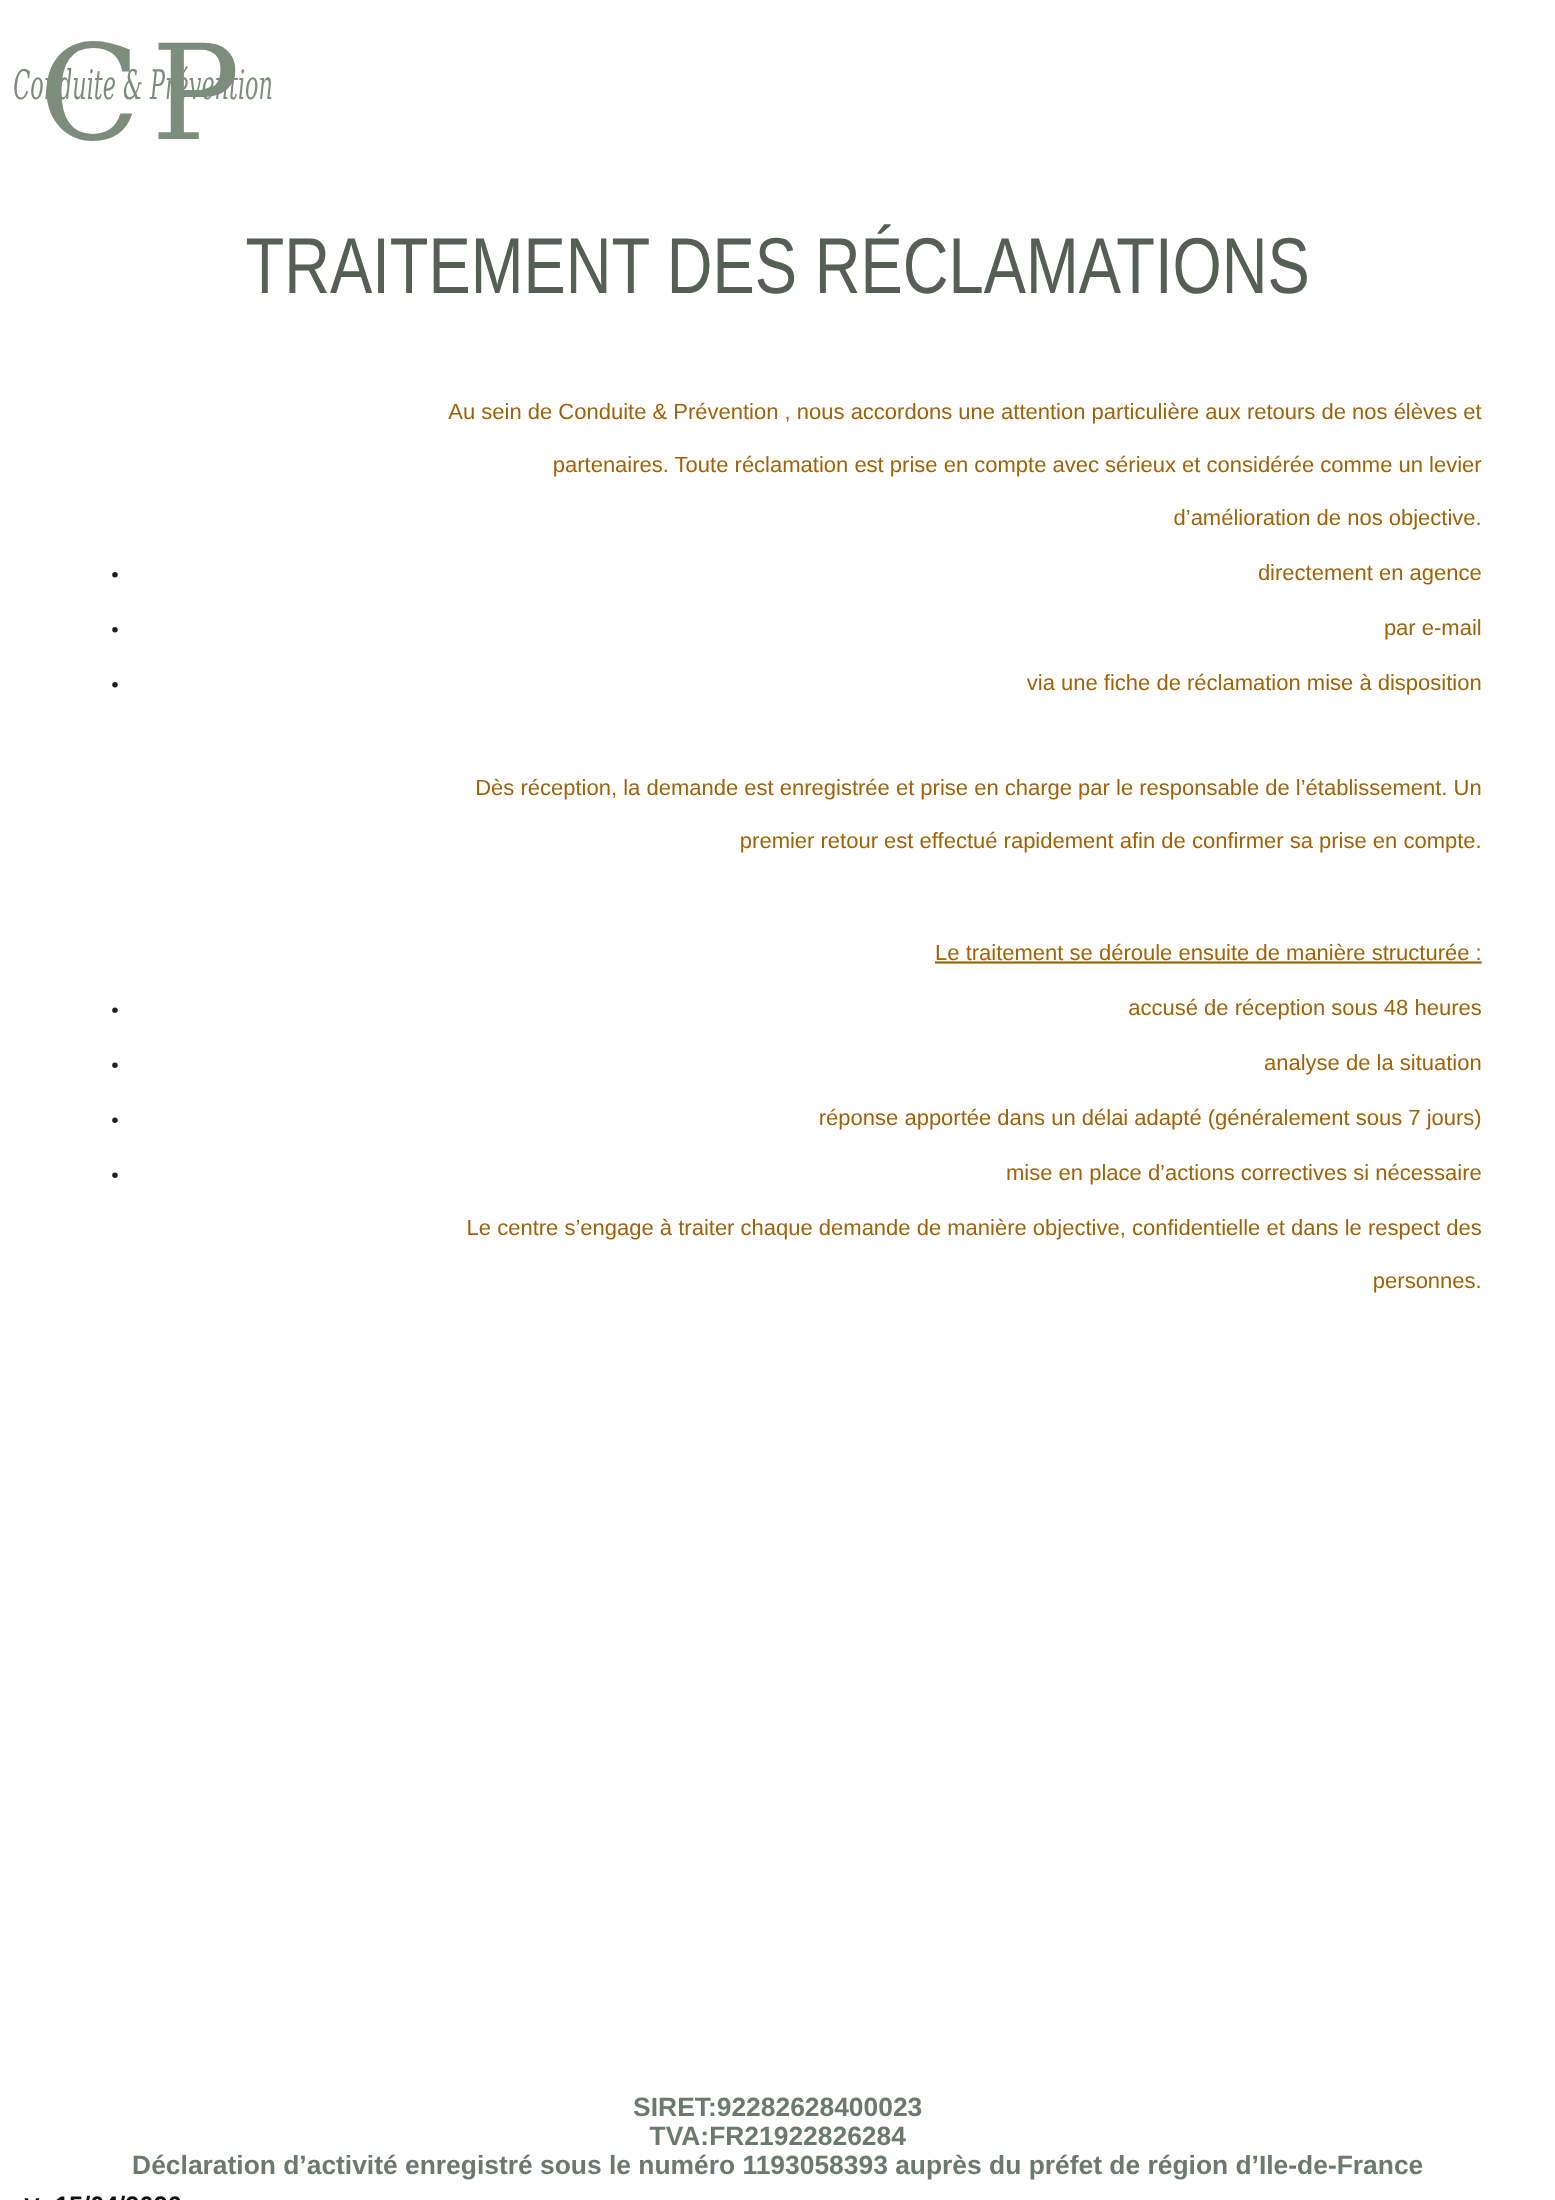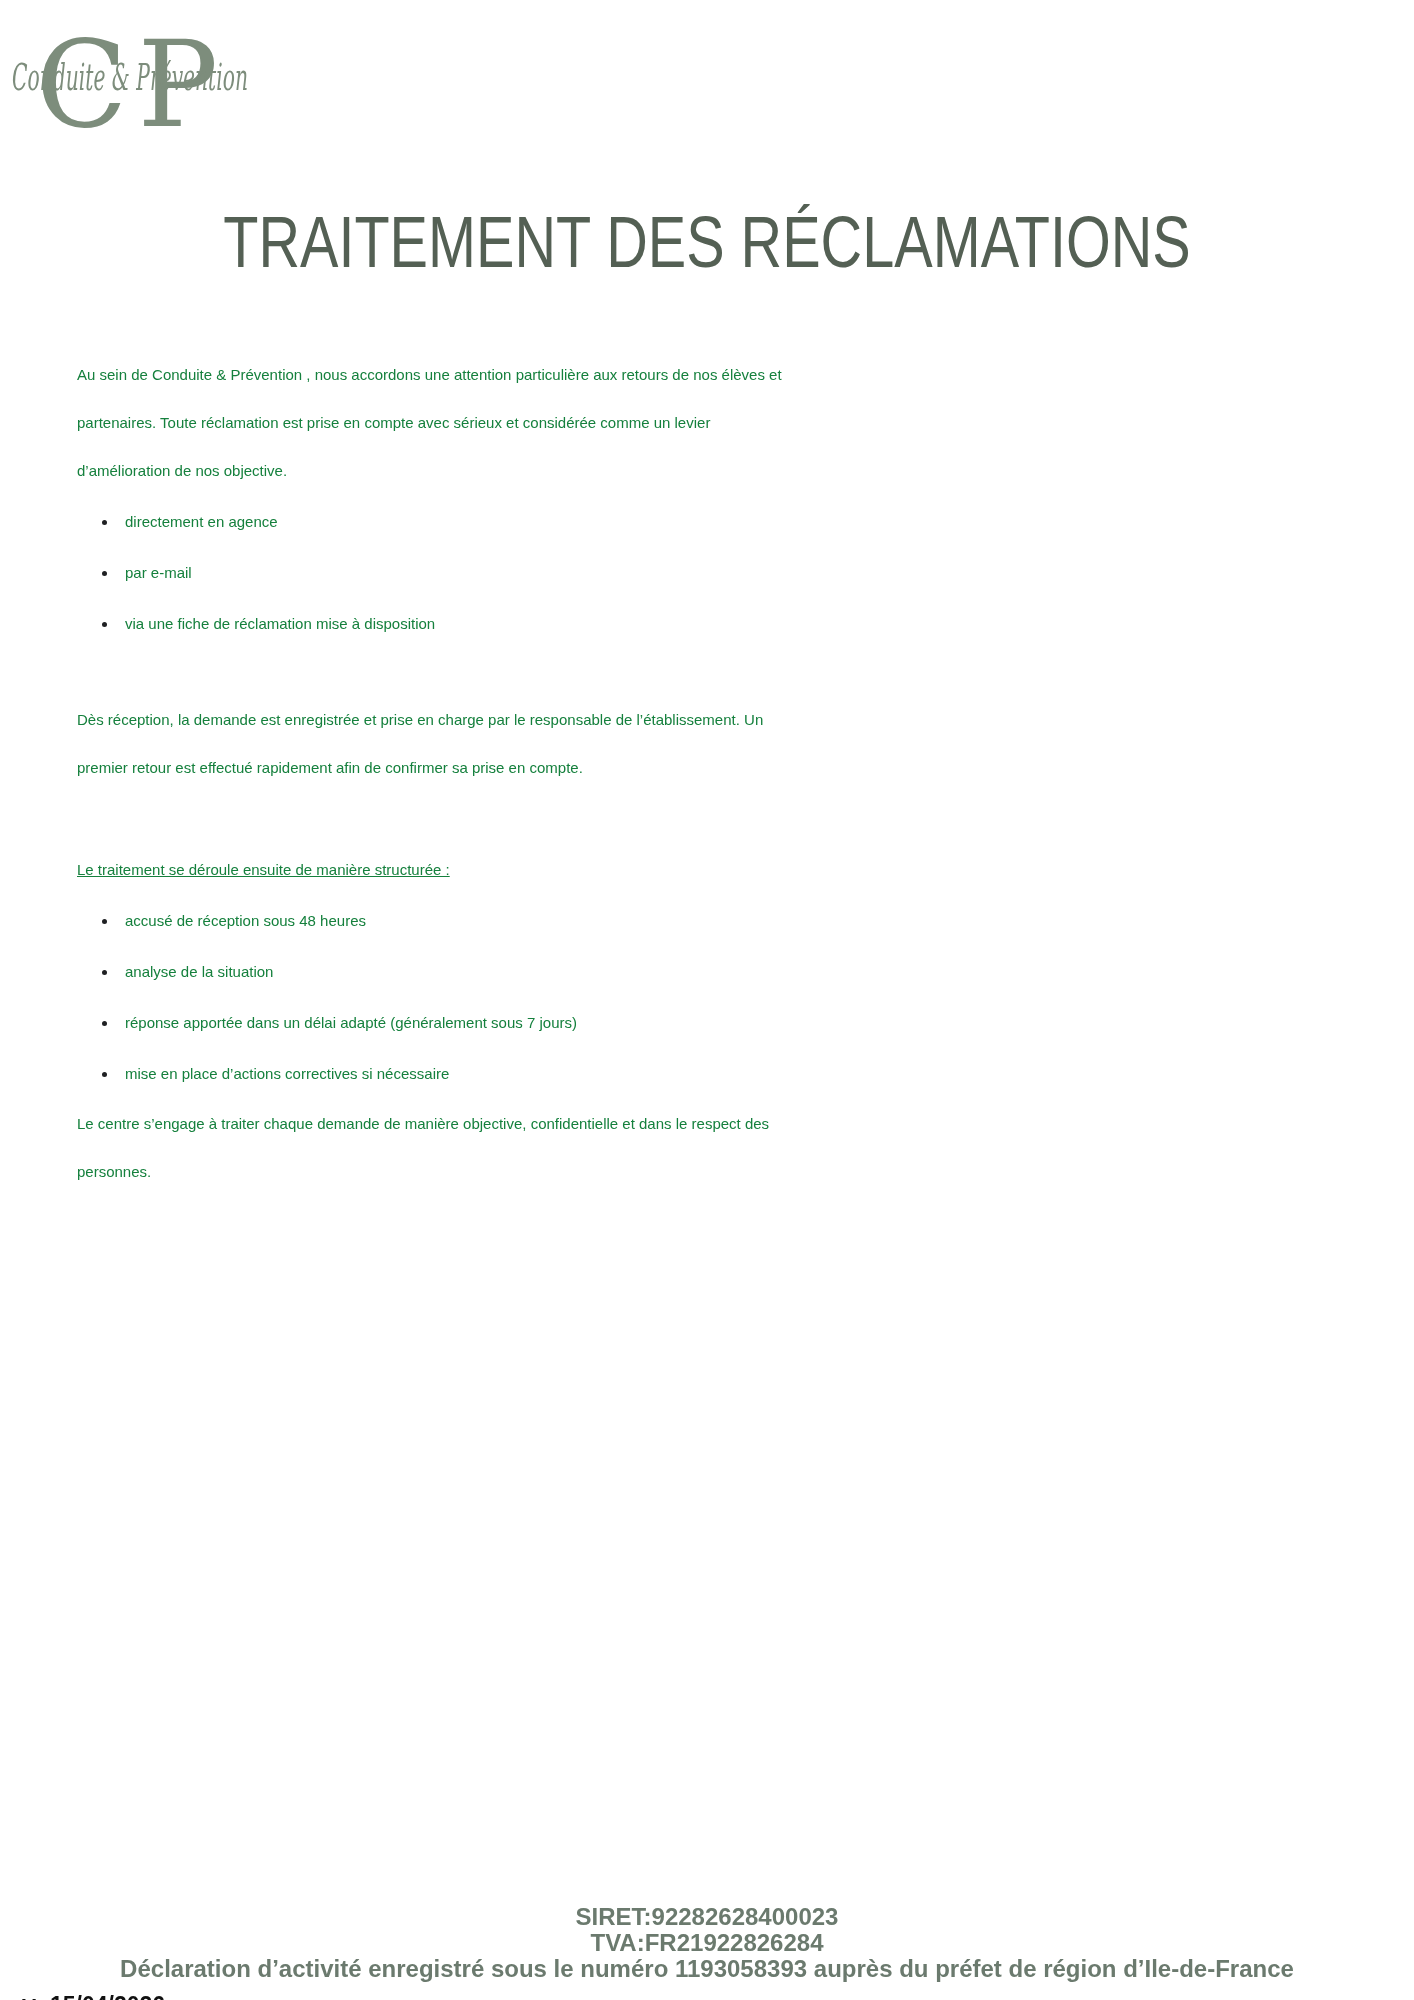--- a/index.html
+++ b/index.html
@@ -39,23 +39,24 @@
     transform-origin: 50% 50%;
     white-space: nowrap;
   }
 
   
   .content {
     position: absolute;
     top: 351px;
     left: 77px;
     width: 1270px;
-    font-size: 15px;
+    font-size: 20px;
     line-height: 48px;
-    color: #15803d;
+    color: #a16207;
+    text-align: right;
   }
   .content .line { white-space: nowrap; }
   .para { margin: 0; }
   .gap-44 { margin-top: 44px; }
   .gap-48 { margin-top: 48px; }
   .gap-52 { margin-top: 52px; }
   .gap-54 { margin-top: 54px; text-decoration: underline; }
   .gap-2  { margin-top: 2px; }
 
   ul.bullets {

